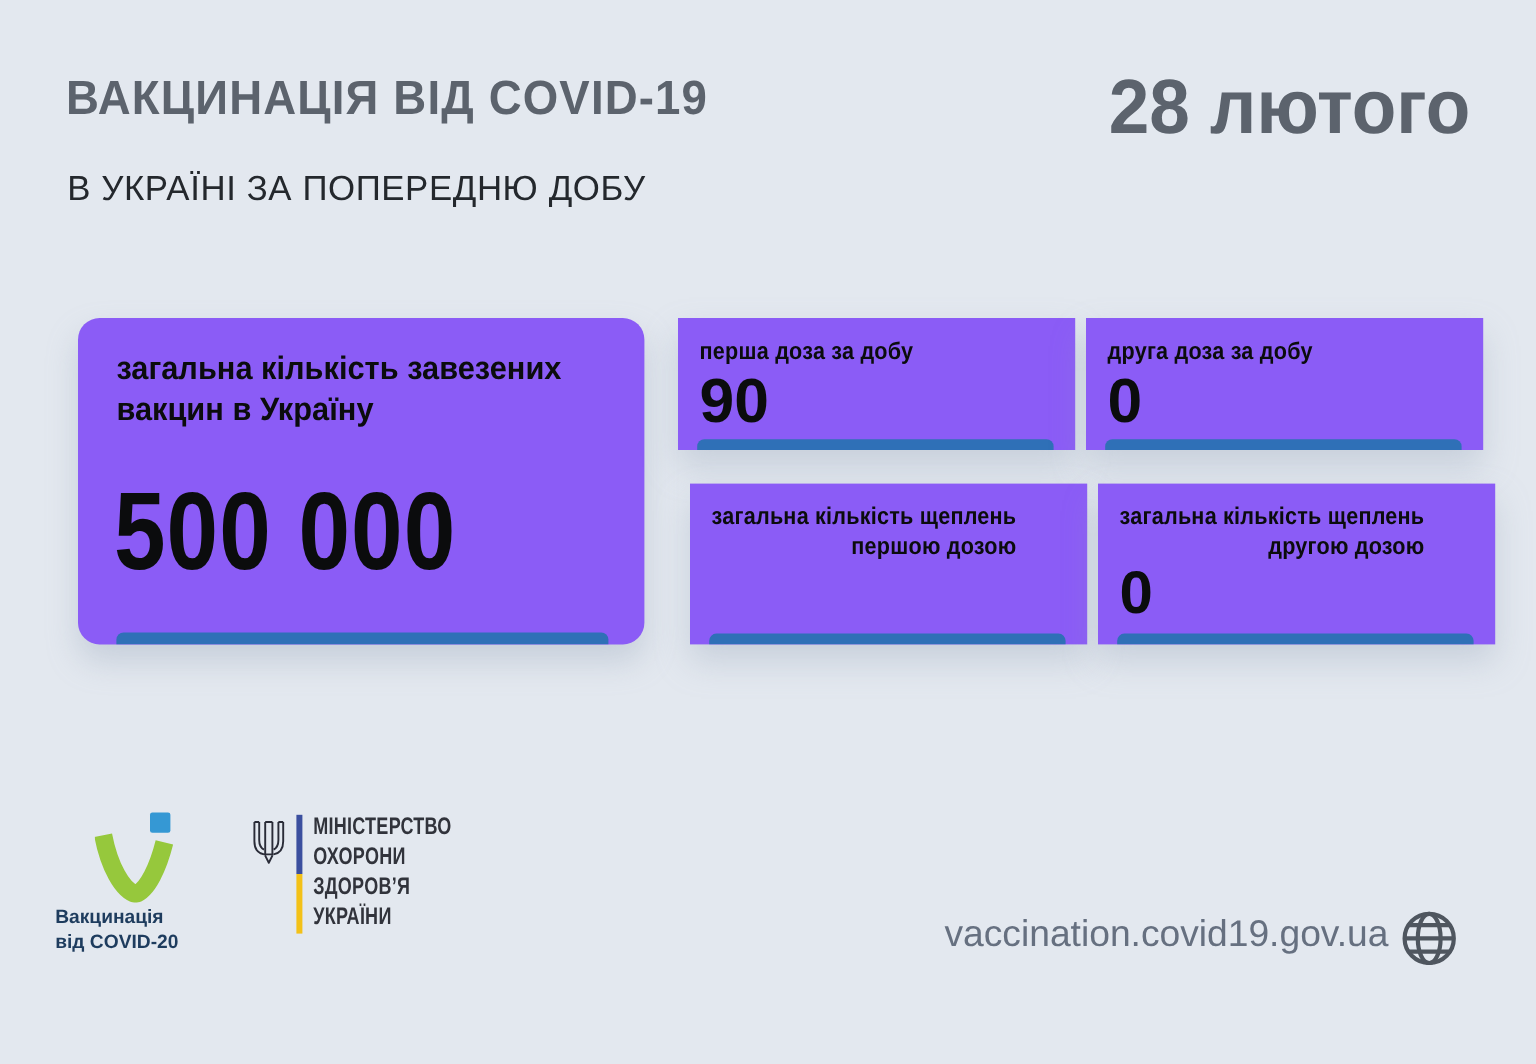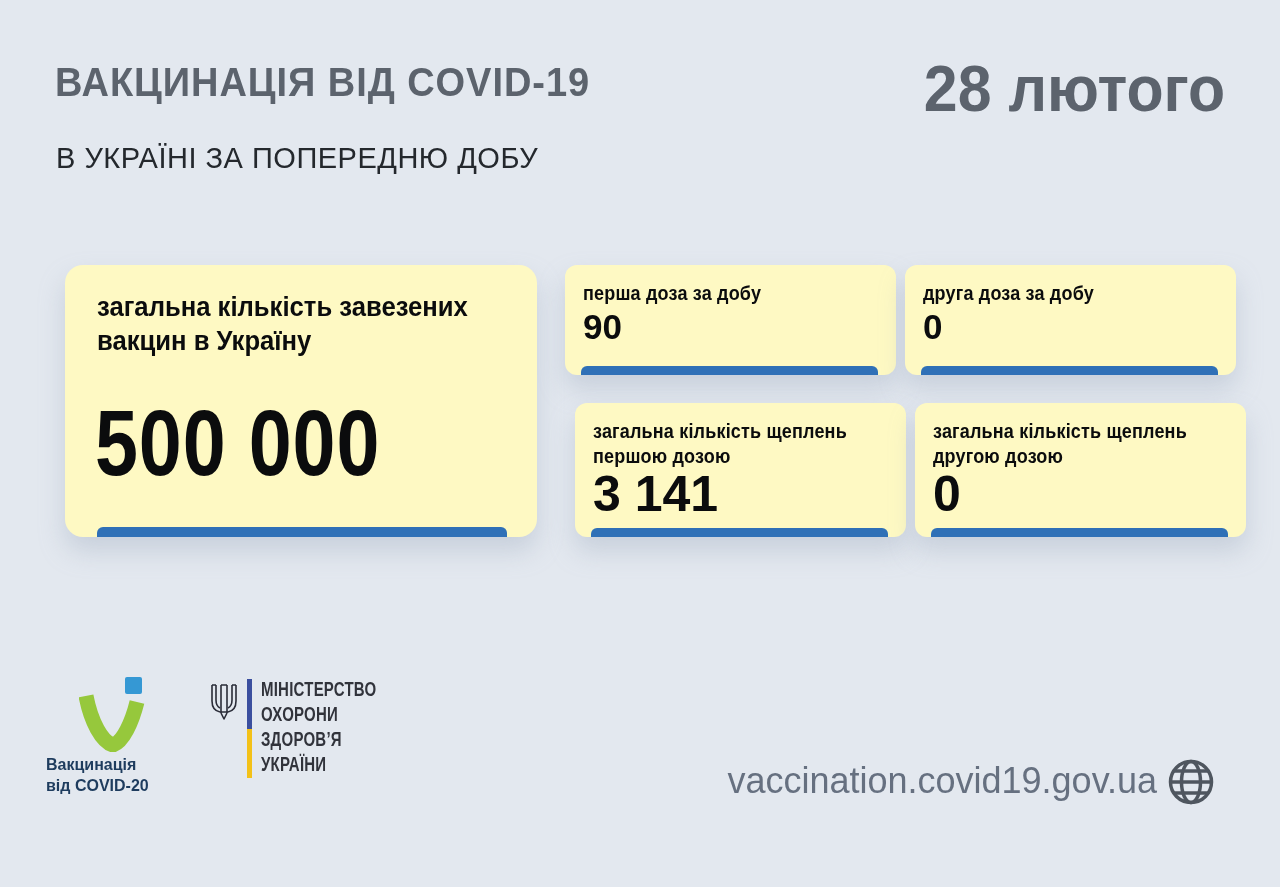--- a/index.html
+++ b/index.html
@@ -20,43 +20,43 @@
     white-space:nowrap;
     margin-top:38px;
   }
   .date{
     position:absolute;right:55px;top:52px;
     font-size:64px;font-weight:bold;color:#5c636d;
     transform:scaleX(.95);transform-origin:right top;white-space:nowrap;
   }
   
   .card{
-    position:absolute;background:#fef9c3;border-radius:18px;
+    position:absolute;background:#8b5cf6;border-radius:18px;
     box-shadow:0 14px 26px rgba(148,163,184,.35);overflow:hidden;
   }
   .card-big{left:65px;top:265px;width:472px;height:272px;}
-  .card-sm{width:331px;border-radius:12px;}
+  .card-sm{width:331px;border-radius:0;text-align:right;}
   .r1{top:265px;height:110px;}
   .r2{top:403px;height:134px;margin-left:10px;}
   .c2{left:565px;}
   .c3{left:905px;}
 
   .card-label{
     position:absolute;font-weight:bold;color:#0b0c0d;
     white-space:pre;transform-origin:left top;line-height:1.25;
   }
   .big-label{left:32px;top:26px;font-size:27px;transform:scaleX(.95);}
   .sm-label{left:18px;top:16px;font-size:20px;transform:scaleX(.9);letter-spacing:.2px;}
 
   .card-value{
     position:absolute;font-weight:bold;color:#0b0c0d;line-height:1;
     transform-origin:left top;white-space:nowrap;
   }
   .big-value{left:30px;top:132px;font-size:92px;transform:scaleX(.84);letter-spacing:1px;}
-  .r1 .card-value{left:18px;top:44px;font-size:35px;}
+  .r1 .card-value{left:18px;top:44px;font-size:52px;}
   .r2 .card-value{left:18px;top:66px;font-size:50px;}
 
   .bar{
     position:absolute;bottom:0;height:9px;background:#2f70b7;
     border-radius:6px 6px 0 0;
   }
   .bar-big{left:32px;right:30px;height:10px;}
   .bar-sm{left:16px;right:18px;}
 
   
@@ -69,21 +69,21 @@
   .flagbar{
     position:absolute;left:40px;top:0;width:5px;height:99px;
     background:linear-gradient(#3b4f9f 0 50%,#f3c118 50% 100%);
   }
   .ministry-text{
     position:absolute;left:54px;top:-2px;
     font-size:20px;font-weight:bold;color:#31333b;line-height:25px;
     transform:scaleX(.75);transform-origin:left top;white-space:nowrap;letter-spacing:.3px;
   }
   .social{position:absolute;left:414px;top:760px;font-size:31px;color:#667080;white-space:nowrap;}
-  .website{position:absolute;right:123px;top:760px;font-size:36px;color:#667080;white-space:nowrap;}
+  .website{position:absolute;right:123px;top:760px;font-size:31px;color:#667080;white-space:nowrap;}
   .globe{position:absolute;left:1166px;top:757px;}
 </style>
 </head>
 <body>
 
 <div class="canvas">
 
   <div class="title">ВАКЦИНАЦІЯ ВІД COVID-19</div>
   <div class="subtitle">В УКРАЇНІ ЗА ПОПЕРЕДНЮ ДОБУ</div>
   <div class="date">28 лютого</div>
@@ -103,21 +103,20 @@
 
   <section class="card card-sm r1 c3">
     <div class="card-label sm-label">друга доза за добу</div>
     <div class="card-value">0</div>
     <div class="bar bar-sm"></div>
   </section>
 
   <section class="card card-sm r2 c2">
     <div class="card-label sm-label">загальна кількість щеплень
 першою дозою</div>
-    <div class="card-value">3 141</div>
     <div class="bar bar-sm"></div>
   </section>
 
   <section class="card card-sm r2 c3">
     <div class="card-label sm-label">загальна кількість щеплень
 другою дозою</div>
     <div class="card-value">0</div>
     <div class="bar bar-sm"></div>
   </section>
 

